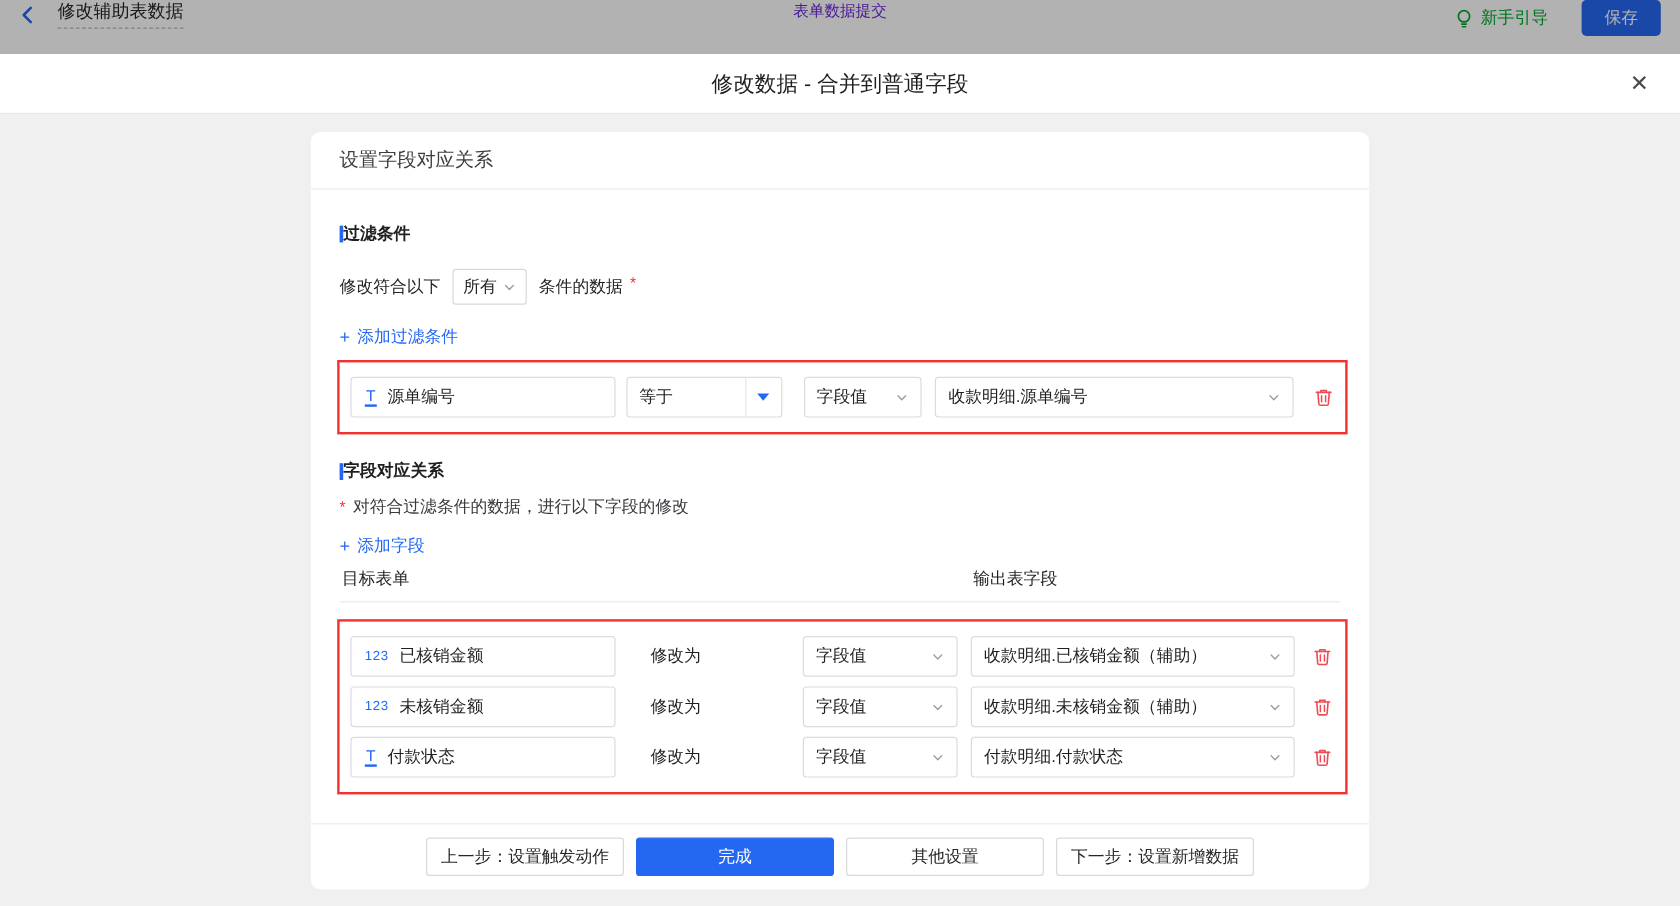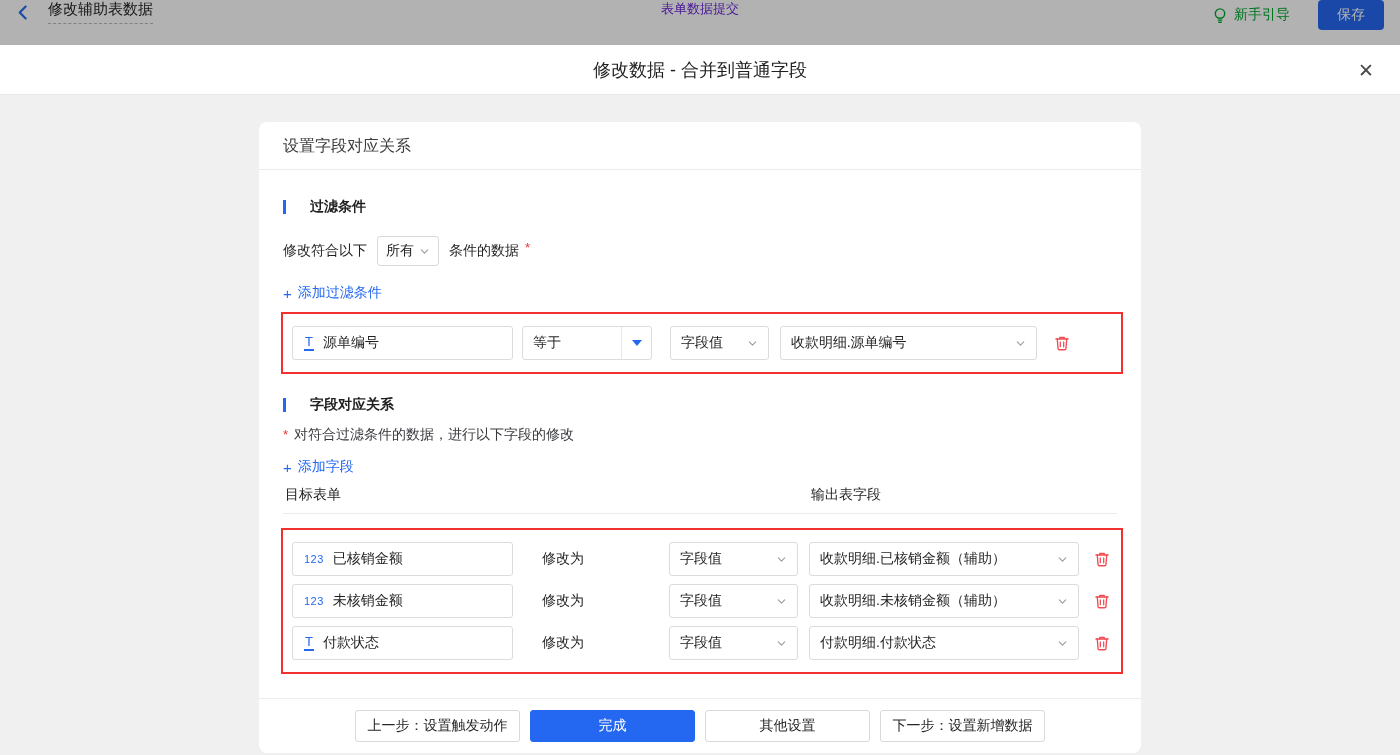--- a/index.html
+++ b/index.html
@@ -15,26 +15,26 @@
   .topbar-right { margin-left:auto; display:flex; align-items:center; gap:28px; }
   .guide { display:flex; align-items:center; gap:6px; color:#00a82d; font-size:14px; cursor:pointer; }
   .save-btn { width:66px; height:30px; background:#2468f2; color:#fff; font-size:14px; border:none; border-radius:4px; cursor:pointer; }
 
   
   .dialog-header { position:relative; height:50px; background:#fff; border-bottom:1px solid #e8e8e8; display:flex; align-items:center; justify-content:center; }
   .dialog-title { font-size:18px; font-weight:500; color:#1f1f1f; }
   .dialog-close { position:absolute; right:26px; top:50%; transform:translateY(-50%); font-size:19px; color:#4a4a4a; cursor:pointer; line-height:1; }
 
   
-  .content { height:660px; background:#f0f0f1; padding-top:27px; }
+  .content { height:660px; background:#f0f0f1; padding-top:15px; }
   .card { width:882px; height:631px; margin:0 auto; background:#fff; border-radius:8px; display:flex; flex-direction:column; }
   .card-head { height:48px; line-height:48px; padding:0 24px; border-bottom:1px solid #ececec; font-size:16px; color:#3d3d3d; }
   .card-body { flex:1; padding:0 24px; }
 
-  .sec-title { margin-top:28px; display:flex; align-items:center; gap:24px; font-size:14px; font-weight:bold; color:#1f1f1f; }
+  .sec-title { margin-top:28px; display:flex; align-items:center; gap:0; font-size:14px; font-weight:bold; color:#1f1f1f; }
   .sec-bar { width:3px; height:14px; background:#2468f2; }
 
   .match-row { margin-top:20px; display:flex; align-items:center; gap:10px; font-size:14px; color:#1f1f1f; height:30px; }
   .mini-select { width:62px; height:30px; border:1px solid #d9d9d9; border-radius:3px; background:#fff; display:flex; align-items:center; justify-content:space-between; padding:0 8px; cursor:pointer; font-size:14px; color:#1f1f1f; }
   .req { color:#f23030; font-size:13px; transform:translateY(-4px); display:inline-block; }
 
   .add-link { margin-top:18px; display:flex; align-items:center; gap:6px; color:#2468f2; font-size:14px; width:max-content; cursor:pointer; }
   .plus { font-size:15px; line-height:1; }
 
   .hl-box { margin-top:10px; margin-left:-2px; width:842px; border:2px solid #f23030; padding:12px 9px; display:flex; align-items:center; background:#fff; }
@@ -45,21 +45,21 @@
   .ficon { color:#2468f2; flex:none; }
   .ficon.t { font-size:13px; font-weight:500; line-height:1; border-bottom:2px solid #2468f2; padding:0 1px 1px 1px; }
   .ficon.num { font-size:11px; font-weight:500; letter-spacing:0.5px; }
 
   .select { height:34px; border:1px solid #dcdcdc; border-radius:3px; background:#fff; display:flex; align-items:center; justify-content:space-between; padding:0 10px; font-size:14px; color:#1f1f1f; cursor:pointer; }
   .op-select { width:130px; padding:0; margin-left:9px; }
   .op-select .op-label { padding-left:10px; }
   .caret-wrap { width:30px; height:100%; border-left:1px solid #e6e6e6; display:flex; align-items:center; justify-content:center; }
   .caret-down { width:0; height:0; border-left:5px solid transparent; border-right:5px solid transparent; border-top:6px solid #2468f2; }
   .vt-select { width:99px; margin-left:18px; }
-  .val-select { width:257px; margin-left:11px;font-family:Liberation Serif, serif; }
+  .val-select { width:299px; margin-left:11px; }
   .trash { margin-left:16px; display:flex; align-items:center; cursor:pointer; }
 
   .modify-label { margin-left:29px; width:56px; font-size:14px; color:#1f1f1f; }
   .map-vt { width:129px; margin-left:71px; }
   .map-val { width:270px; margin-left:11px;text-align:right; }
   .map-trash { margin-left:14px; }
 
   .desc-row { margin-top:12px; font-size:14px; color:#38393d; display:flex; align-items:center; }
   .desc-row .req { margin-right:6px; transform:translateY(-1px); }
 

